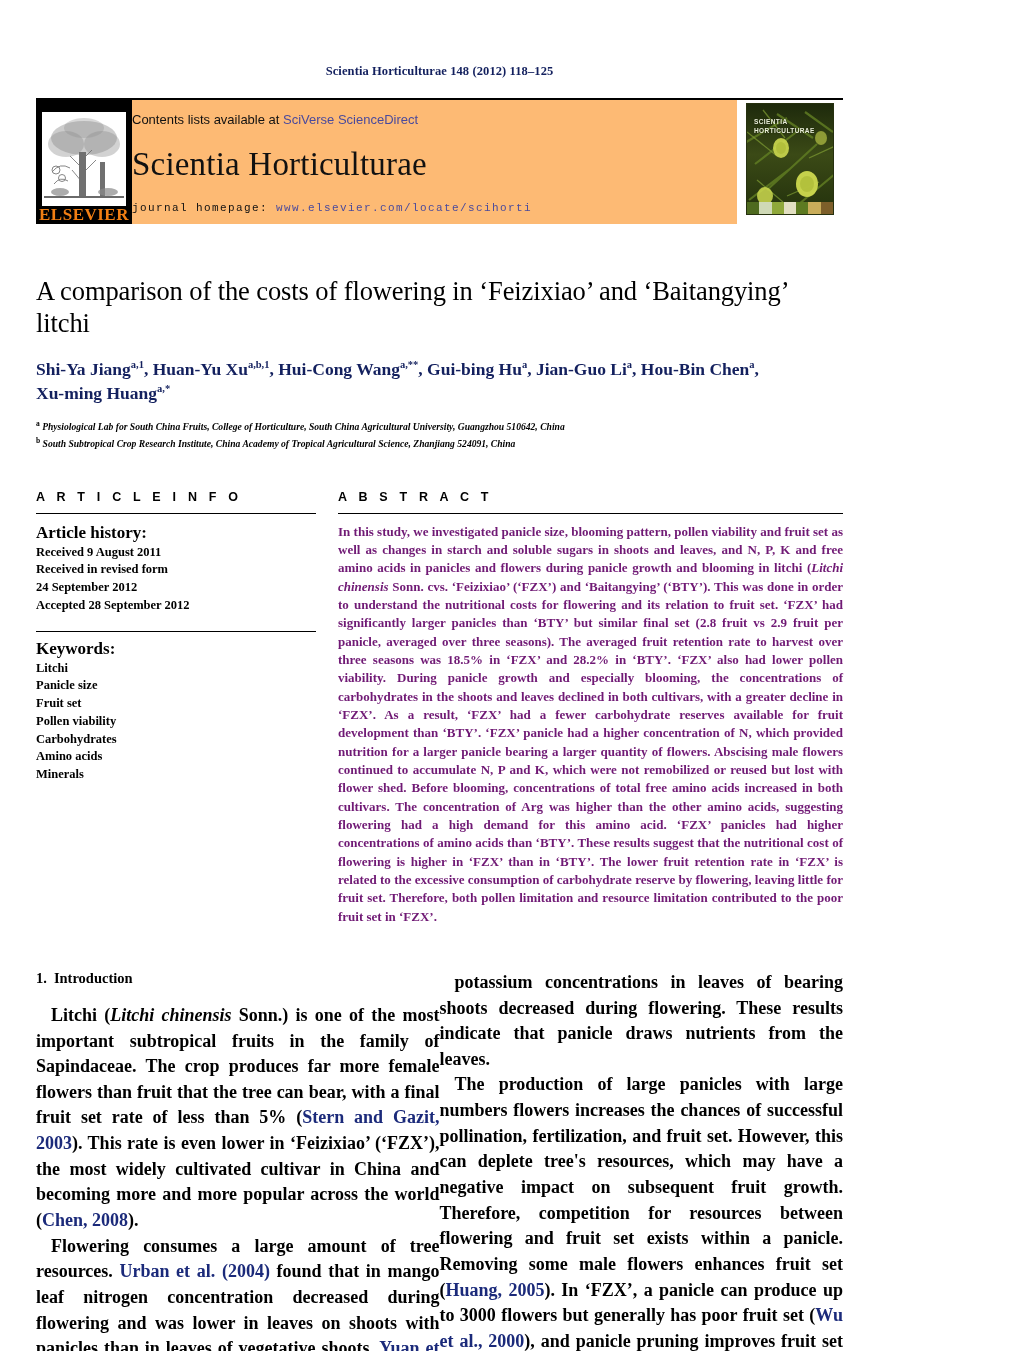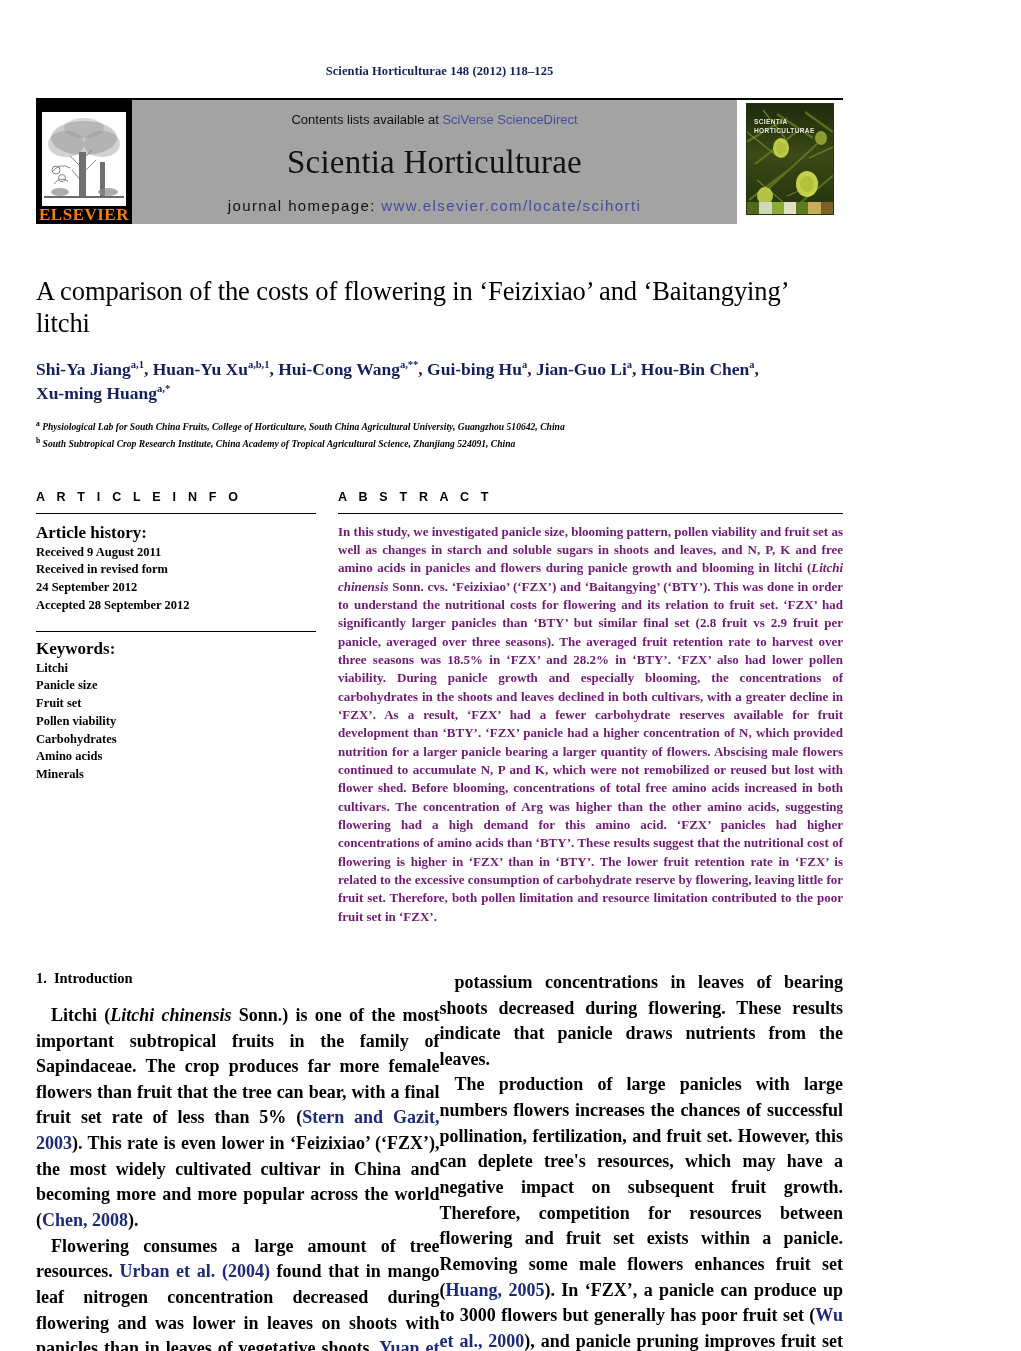--- a/index.html
+++ b/index.html
@@ -57,46 +57,45 @@
     font-family: "Liberation Serif", serif;
     font-size: 17px;
     font-weight: bold;
     color: #f07e13;
     letter-spacing: 0.5px;
     line-height: 1;
     margin-bottom: 1px;
   }
   .masthead-center {
     flex: 1 1 auto;
-    background: #a3a3a3;
+    background: #fdba74;
     display: flex;
     flex-direction: column;
-    align-items: center;
     justify-content: space-between;
     padding: 12px 0 10px 0;
     box-sizing: border-box;
   }
   .contents-line {
     font-family: "Liberation Sans", sans-serif;
     font-size: 13px;
     color: #111;
   }
   .contents-line .sd {
     color: #4a4a9c;
   }
   .journal-title {
     font-family: "Liberation Serif", serif;
     font-size: 33px;
     color: #111;
     letter-spacing: 0.2px;
     line-height: 1;
   }
   .homepage-line {
-    font-family: Liberation Sans, sans-serif;
-    font-size: 15px;
+    font-family: Liberation Mono, monospace;
+    font-size: 11px;
     color: #111;
     letter-spacing: 1.4px;
   }
   .homepage-line .url {
     color: #4a4a9c;
   }
   .cover-thumb {
     width: 106px;
     flex: 0 0 106px;
     position: relative;

